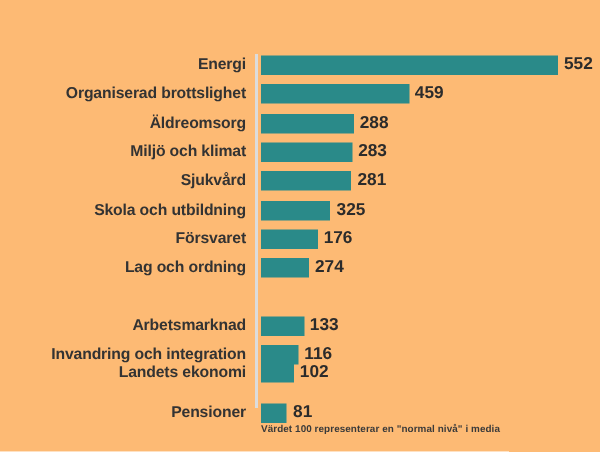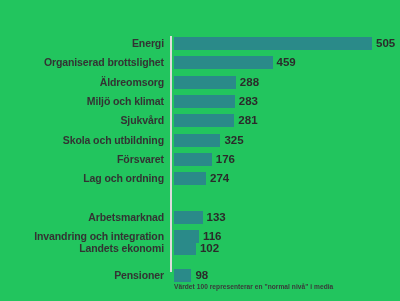--- a/index.html
+++ b/index.html
@@ -7,21 +7,21 @@
     width: 400px;
     height: 301px;
     background: #ffffff;
     font-family: "Liberation Sans", sans-serif;
     overflow: hidden;
   }
   #chart-root {
     position: relative;
     width: 400px;
     height: 301px;
-    background: #22c55e;
+    background: #fdba74;
   }
   
   #plot {
     position: absolute;
     left: 0;
     top: 36px;
     width: 400px;
     height: 236px;
   }
   #axis-line {
@@ -84,21 +84,21 @@
 </style>
 </head>
 <body>
 
 <div id="chart-root">
   <div id="plot">
     <div id="axis-line"></div>
   <div class="bar-row" style="top: 0px;">
         <div class="cat-label">Energi</div>
         <div class="bar" style="width: 198px; background: rgb(42, 138, 137);"></div>
-        <div class="val-label" style="left: 376px; color: rgb(43, 43, 43);">505</div>
+        <div class="val-label" style="left: 376px; color: rgb(43, 43, 43);">552</div>
       </div>
       <div class="bar-row" style="top: 19.3px; padding-left: 45px;">
         <div class="cat-label">Organiserad brottslighet</div>
         <div class="bar" style="width: 98.5705px; background: rgb(42, 138, 137);"></div>
         <div class="val-label" style="left: 276.57px; color: rgb(43, 43, 43);">459</div>
       </div>
       <div class="bar-row" style="top: 38.6px;">
         <div class="cat-label">Äldreomsorg</div>
         <div class="bar" style="width: 61.8482px; background: rgb(42, 138, 137);"></div>
         <div class="val-label" style="left: 239.848px; color: rgb(43, 43, 43);">288</div>
@@ -139,17 +139,17 @@
         <div class="val-label" style="left: 202.911px; color: rgb(43, 43, 43);">116</div>
       </div>
       <div class="bar-row" style="top: 205px;">
         <div class="cat-label">Landets ekonomi</div>
         <div class="bar" style="width: 21.9046px; background: rgb(42, 138, 137);"></div>
         <div class="val-label" style="left: 199.905px; color: rgb(43, 43, 43);">102</div>
       </div>
       <div class="bar-row" style="top: 231.6px;">
         <div class="cat-label">Pensioner</div>
         <div class="bar" style="width: 17.3948px; background: rgb(42, 138, 137);"></div>
-        <div class="val-label" style="left: 195.395px; color: rgb(43, 43, 43);">98</div>
+        <div class="val-label" style="left: 195.395px; color: rgb(43, 43, 43);">81</div>
       </div>
     </div>
   <div id="footnote">Värdet 100 representerar en "normal nivå" i media</div>
 </div>
 
 </body></html>

